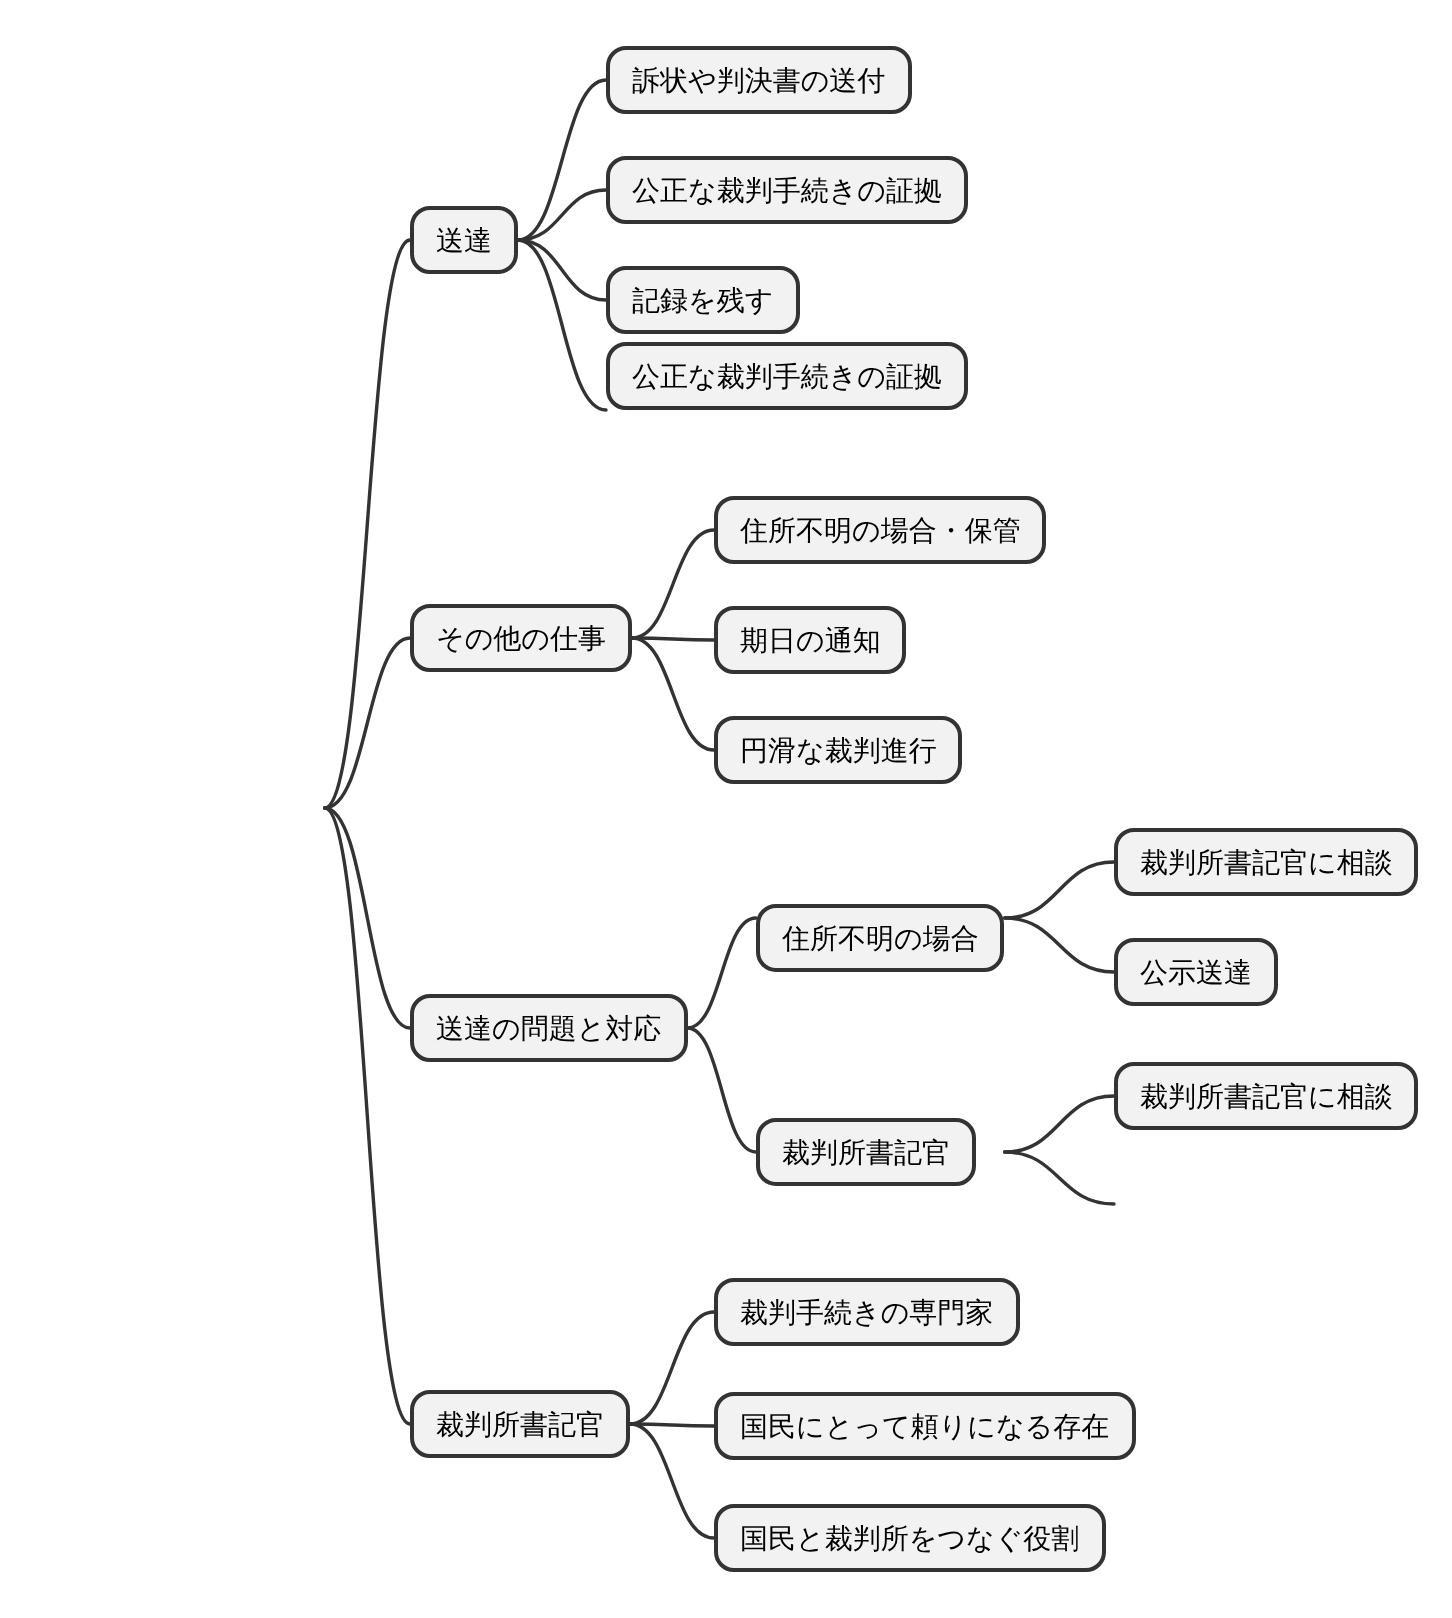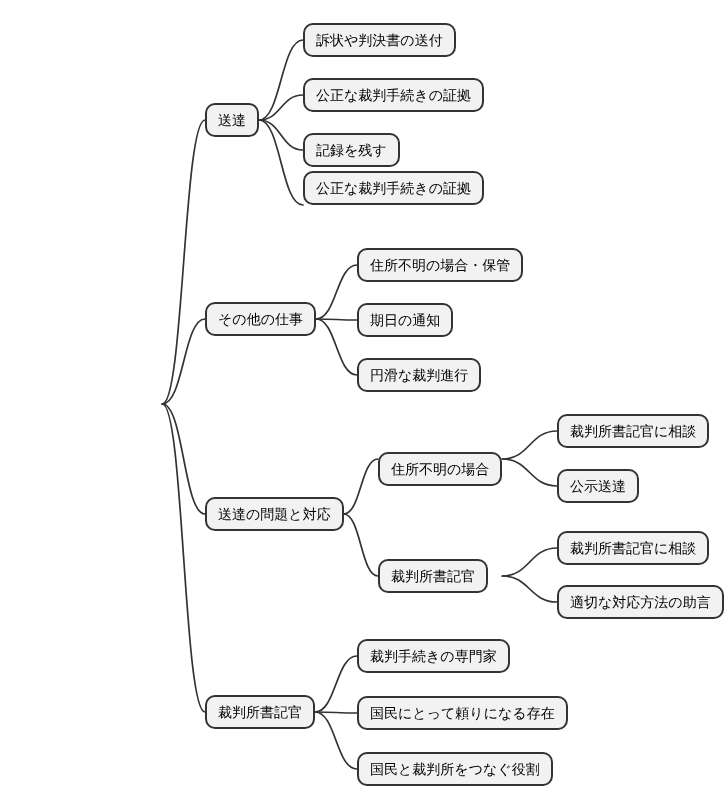--- a/index.html
+++ b/index.html
@@ -115,23 +115,20 @@
   </div>
   <div class="node" style="left:557px; top:469px">
     <span>公示送達</span>
   </div>
   <div class="node" style="left:378px; top:559px">
     <span>裁判所書記官</span>
   </div>
   <div class="node" style="left:557px; top:531px">
     <span>裁判所書記官に相談</span>
   </div>
-  <div class="node" style="left:557px; top:585px">
-    <span>適切な対応方法の助言</span>
-  </div>
 
   <div class="node" style="left:205px; top:695px">
     <span>裁判所書記官</span>
   </div>
   <div class="node" style="left:357px; top:639px">
     <span>裁判手続きの専門家</span>
   </div>
   <div class="node" style="left:357px; top:696px">
     <span>国民にとって頼りになる存在</span>
   </div>

